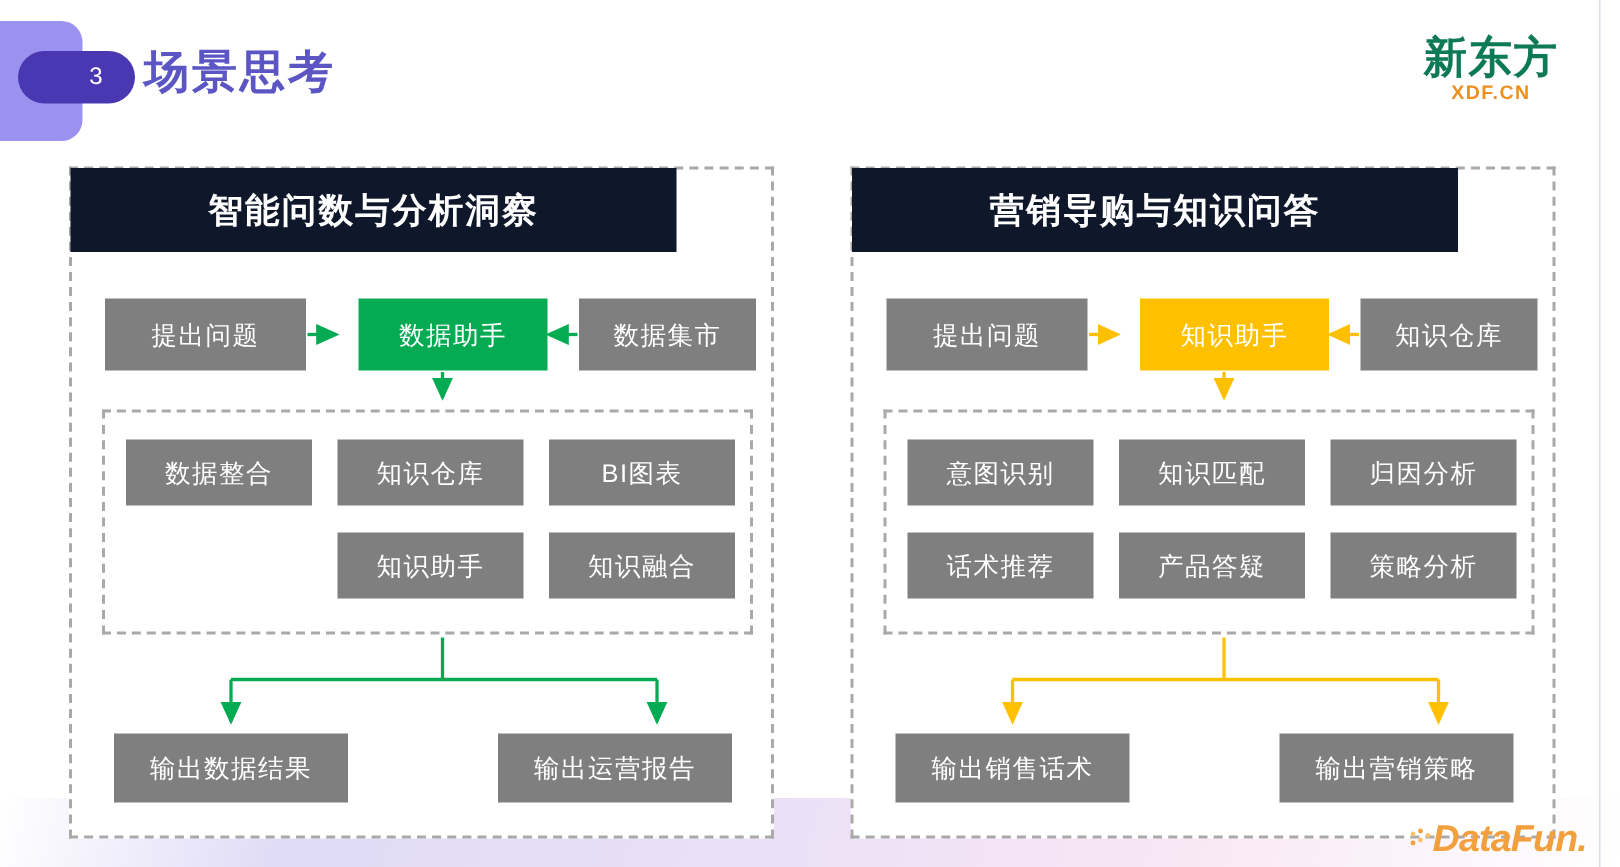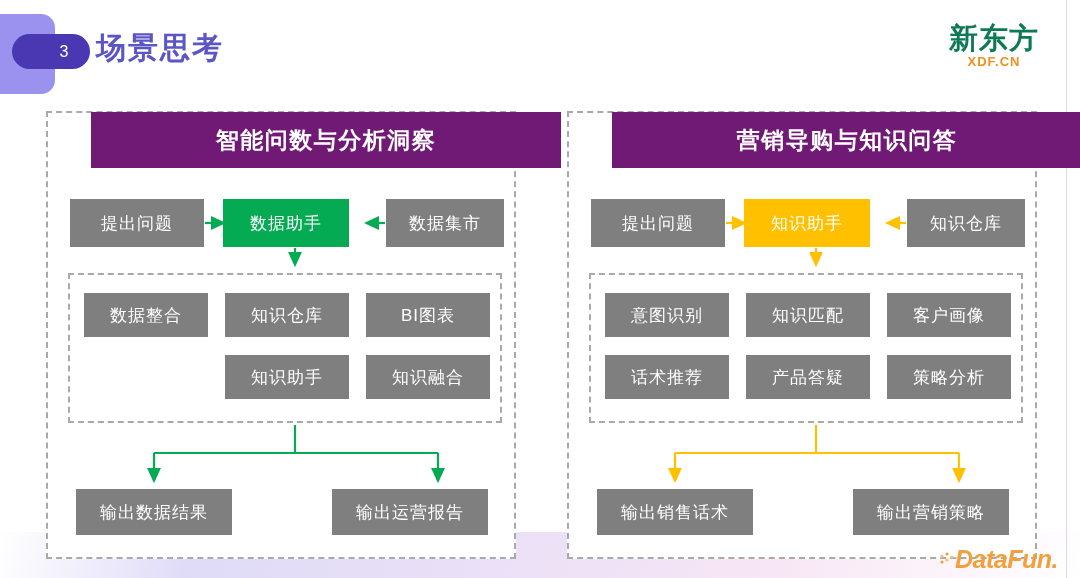--- a/index.html
+++ b/index.html
@@ -70,41 +70,41 @@
   .panel {
     position: absolute; top: 111px;
     width: 470px; height: 448px;
     border: 2px dashed #a9a9a9;
     background: #ffffff;
   }
   .panel.left  { left: 46px; }
   .panel.right { left: 567px; }
   .panel-head {
     position: absolute; left: -1px; top: -1px;
-    width: 470px; height: 56px;
-    background: #701a75;
+    width: 404px; height: 56px;
+    background: #0f172a;
     color: #ffffff;
     font-size: 23px; font-weight: bold; letter-spacing: 1.5px;
-    display: flex; align-items: center; justify-content: center; margin-left: 44px;
+    display: flex; align-items: center; justify-content: center;
   }
   
   .row-top {
     position: absolute; top: 86px; left: 0; width: 470px; height: 48px;
   }
   .box {
     position: absolute;
     background: #7f7f7f; color: #ffffff;
     display: flex; align-items: center; justify-content: center;
     font-size: 17px; letter-spacing: 1px;
   }
   .box.accent-green  { background: #05ab52; }
   .box.accent-yellow { background: #ffc000; }
 
   .b-ask   { left: 22px;  top: 0; width: 134px; height: 48px; }
-  .b-asst  { left: 175px; top: 0; width: 126px; height: 48px; }
+  .b-asst  { left: 191px; top: 0; width: 126px; height: 48px; }
   .b-src   { left: 338px; top: 0; width: 118px; height: 48px; }
 
   
   .cap-group {
     position: absolute; left: 20px; top: 160px;
     width: 434px; height: 150px;
     border: 2px dashed #a9a9a9;
   }
   .cap {
     position: absolute; width: 124px; height: 44px;
@@ -210,21 +210,21 @@
 
     <div class="row-top">
       <div class="box b-ask">提出问题</div>
       <div class="box b-asst accent-yellow">知识助手</div>
       <div class="box b-src">知识仓库</div>
     </div>
 
     <div class="cap-group">
       <div class="cap r0 c0">意图识别</div>
       <div class="cap r0 c1">知识匹配</div>
-      <div class="cap r0 c2">客户画像</div>
+      <div class="cap r0 c2">归因分析</div>
       <div class="cap r1 c0">话术推荐</div>
       <div class="cap r1 c1">产品答疑</div>
       <div class="cap r1 c2">策略分析</div>
     </div>
 
     <div class="out o0">输出销售话术</div>
     <div class="out o1">输出营销策略</div>
   </div>
 
   <div style="position:absolute; right:22px; bottom:4px; display:flex; align-items:center;">

